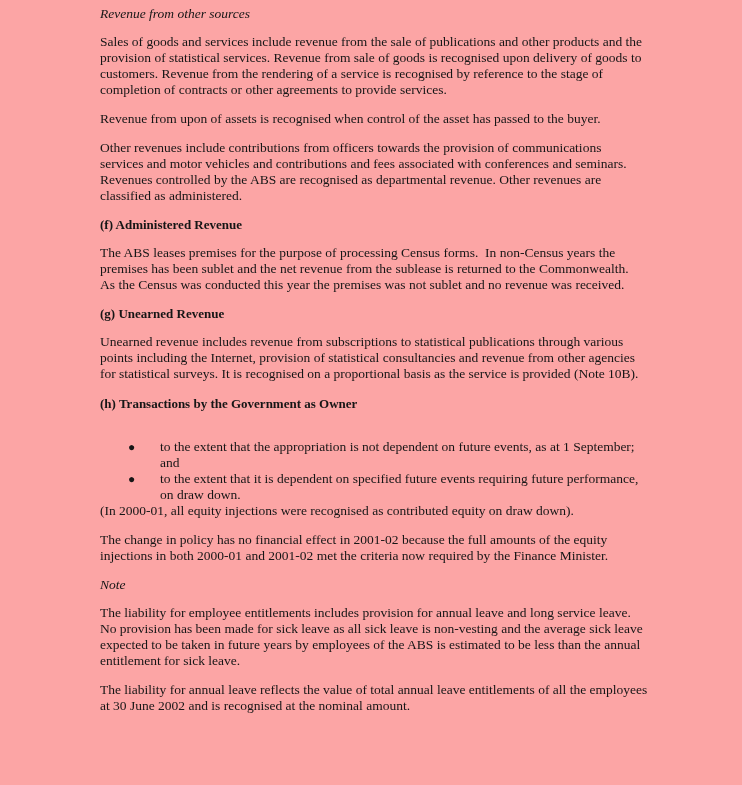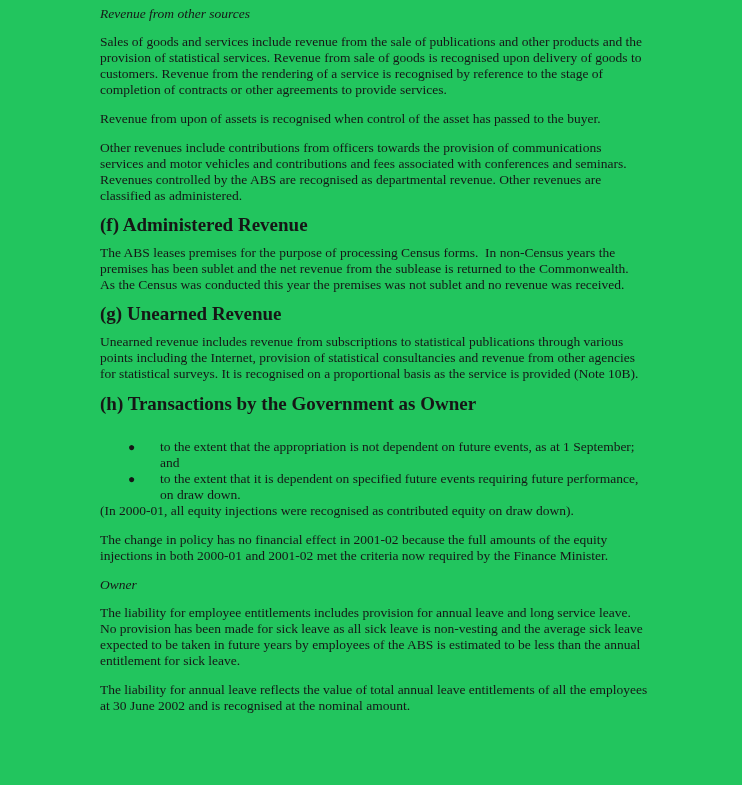--- a/index.html
+++ b/index.html
@@ -12,41 +12,41 @@
     height: 785px;
     overflow: hidden;
     font-family: "Liberation Serif", "DejaVu Serif", serif;
     color: #161616;
   }
   .page {
     box-sizing: border-box;
     width: 742px;
     height: 785px;
     padding: 6px 42px 10px 100px;
-    background: #22c55e;
+    background: #fca5a5;
   }
   .doc {
     width: 548px;
     font-size: 13.5px;
     line-height: 16px;
   }
   .doc p {
     margin: 0 0 13px 0;
     text-align: left;
   }
   h2.h-italic {
     margin: 0 0 12px 0;
     font-size: 13.5px;
     line-height: 16px;
     font-weight: normal;
     font-style: italic;
   }
   h2.h-bold {
     margin: 0 0 12px 0;
-    font-size: 19px;
+    font-size: 13px;
     line-height: 16px;
     font-weight: bold;
     font-style: normal;
   }
   .gap-before-md { margin-top: 14px !important; }
   .gap-before-lg { margin-top: 27px !important; }
   .rules-block { margin: 0 0 13px 0; }
   .rules-block p { margin: 0; }
   ul.rules {
     margin: 0;
@@ -99,20 +99,20 @@
           <span class="bullet-dot">●</span>
           <span>to the extent that it is dependent on specified future events requiring future performance, on draw down.</span>
         </li>
       </ul>
       <p>(In 2000-01, all equity injections were recognised as contributed equity on draw down).</p>
     </div>
 
     <p>The change in policy has no financial effect in 2001-02 because the full amounts of the equity injections in both 2000-01 and 2001-02 met the criteria now required by the Finance Minister.</p>
 
 
-    <h2 class="h-italic">Owner</h2>
+    <h2 class="h-italic">Note</h2>
 
     <p>The liability for employee entitlements includes provision for annual leave and long service leave.&nbsp; No provision has been made for sick leave as all sick leave is non-vesting and the average sick leave expected to be taken in future years by employees of the ABS is estimated to be less than the annual entitlement for sick leave.</p>
 
     <p>The liability for annual leave reflects the value of total annual leave entitlements of all the employees at 30 June 2002 and is recognised at the nominal amount.</p>
 
   </div>
 </div>
 
 </body></html>

